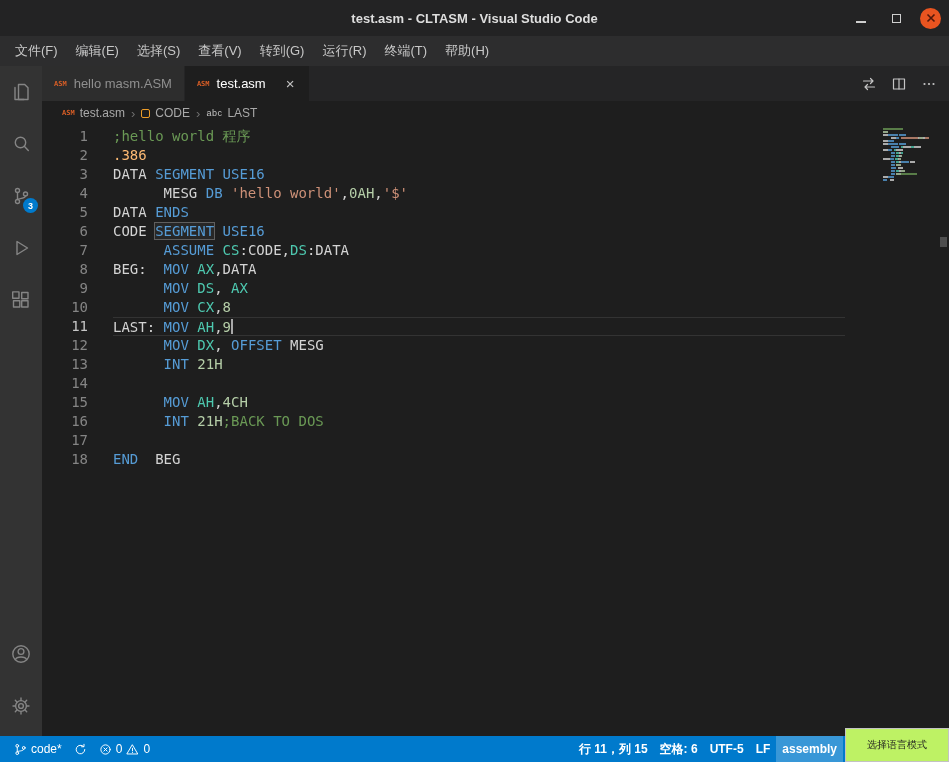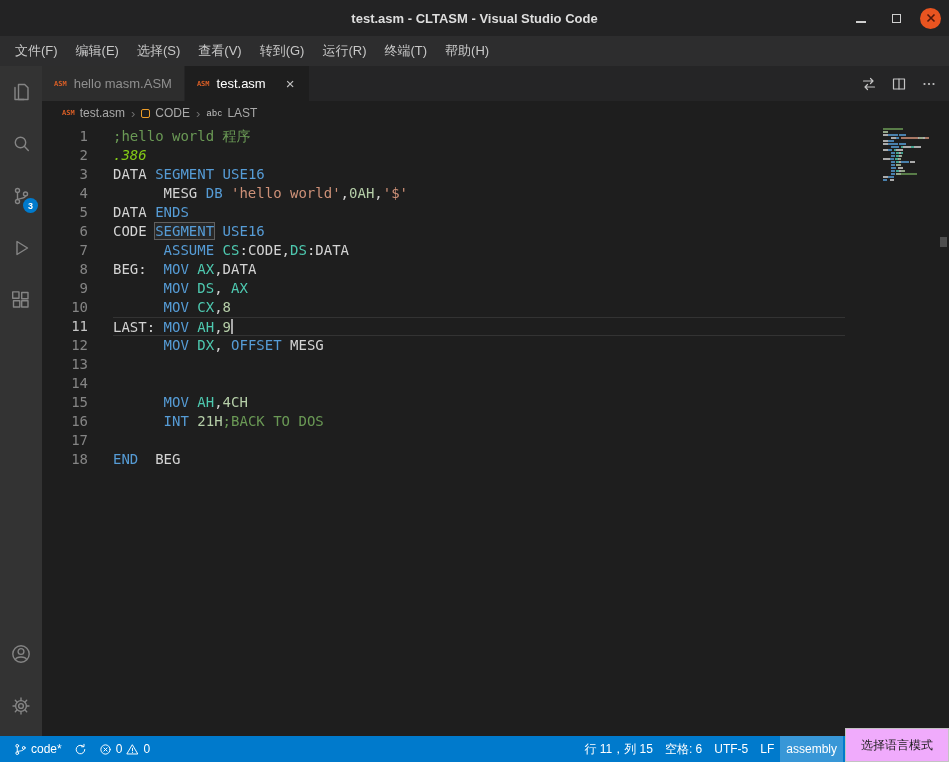--- a/index.html
+++ b/index.html
@@ -73,28 +73,28 @@
   .minimap { position:absolute; top:3px; right:14px; width:52px; }
   .mm-row { height:2px; margin-bottom:1px; white-space:nowrap; font-size:0; }
   .mm-seg { display:inline-block; height:2px; opacity:.78; vertical-align:top; }
   .mm-space { opacity:0; }
   .overview-marker { position:absolute; right:2px; top:112px; width:7px; height:10px; background:#4e4e4e; }
 
   
   .statusbar { height:26px; background:#007acc; color:#ffffff; font-size:12px; flex:0 0 auto;
     display:flex; align-items:center; justify-content:space-between; padding:0 8px;gap:40px; }
   .sb-left, .sb-right { display:flex; align-items:center; height:100%; }
-  .sb-right { margin-right:98px; }
+  .sb-right { margin-right:98px;font-weight:bold; }
   .sb-item { display:flex; align-items:center; gap:4px; padding:0 6px; height:100%; cursor:pointer; white-space:nowrap; }
   .sb-item svg { stroke:#ffffff; fill:none; stroke-width:1.2; stroke-linecap:round; stroke-linejoin:round; }
   .sb-item.hl { background:rgba(255,255,255,0.22); }
 
   
   .tooltip { position:absolute; right:0; bottom:0; width:104px; height:34px; z-index:50;
-    background:#f0abfc; border:1px solid #c3c3c3; color:#1f1f1f; font-size:12px;
+    background:#bef264; border:1px solid #c3c3c3; color:#1f1f1f; font-size:10px;
     display:flex; align-items:center; justify-content:center;margin-top:20px; }
 </style>
 </head>
 <body>
 
 <div class="window">
 
   <header class="titlebar">
     <div class="title">test.asm - CLTASM - Visual Studio Code</div>
     <div class="win-controls">
@@ -223,32 +223,32 @@
         <span class="bc-symbol-glyph"></span>
         <span class="bc-item">CODE</span>
         <span class="bc-sep">›</span>
         <span class="bc-abc">abc</span>
         <span class="bc-item">LAST</span>
       </div>
 
       <div class="editor">
         <div class="code">
             <div class="code-row"><span class="gutter">1</span><span class="code-text"><span style="color: rgb(106, 153, 85);">;hello world 程序</span></span></div>
-            <div class="code-row"><span class="gutter">2</span><span class="code-text"><span style="color: #84cc16; font-style: italic;">.386</span></span></div>
+            <div class="code-row"><span class="gutter">2</span><span class="code-text"><span style="color: #fdba74;">.386</span></span></div>
             <div class="code-row"><span class="gutter">3</span><span class="code-text"><span style="color: rgb(212, 212, 212);">DATA </span><span style="color: rgb(86, 156, 214);">SEGMENT</span><span style="color: rgb(212, 212, 212);"> </span><span style="color: rgb(86, 156, 214);">USE16</span></span></div>
             <div class="code-row"><span class="gutter">4</span><span class="code-text"><span style="color: rgb(212, 212, 212);">      MESG </span><span style="color: rgb(86, 156, 214);">DB</span><span style="color: rgb(212, 212, 212);"> </span><span style="color: rgb(206, 145, 120);">'hello world'</span><span style="color: rgb(212, 212, 212);">,</span><span style="color: rgb(181, 206, 168);">0AH</span><span style="color: rgb(212, 212, 212);">,</span><span style="color: rgb(206, 145, 120);">'$'</span></span></div>
             <div class="code-row"><span class="gutter">5</span><span class="code-text"><span style="color: rgb(212, 212, 212);">DATA </span><span style="color: rgb(86, 156, 214);">ENDS</span></span></div>
             <div class="code-row"><span class="gutter">6</span><span class="code-text"><span style="color: rgb(212, 212, 212);">CODE </span><span class="word-highlight" style="color: rgb(86, 156, 214);">SEGMENT</span><span style="color: rgb(212, 212, 212);"> </span><span style="color: rgb(86, 156, 214);">USE16</span></span></div>
             <div class="code-row"><span class="gutter">7</span><span class="code-text"><span style="color: rgb(212, 212, 212);">      </span><span style="color: rgb(86, 156, 214);">ASSUME</span><span style="color: rgb(212, 212, 212);"> </span><span style="color: rgb(78, 201, 176);">CS</span><span style="color: rgb(212, 212, 212);">:CODE,</span><span style="color: rgb(78, 201, 176);">DS</span><span style="color: rgb(212, 212, 212);">:DATA</span></span></div>
             <div class="code-row"><span class="gutter">8</span><span class="code-text"><span style="color: rgb(212, 212, 212);">BEG:  </span><span style="color: rgb(86, 156, 214);">MOV</span><span style="color: rgb(212, 212, 212);"> </span><span style="color: rgb(78, 201, 176);">AX</span><span style="color: rgb(212, 212, 212);">,DATA</span></span></div>
             <div class="code-row"><span class="gutter">9</span><span class="code-text"><span style="color: rgb(212, 212, 212);">      </span><span style="color: rgb(86, 156, 214);">MOV</span><span style="color: rgb(212, 212, 212);"> </span><span style="color: rgb(78, 201, 176);">DS</span><span style="color: rgb(212, 212, 212);">, </span><span style="color: rgb(78, 201, 176);">AX</span></span></div>
             <div class="code-row"><span class="gutter">10</span><span class="code-text"><span style="color: rgb(212, 212, 212);">      </span><span style="color: rgb(86, 156, 214);">MOV</span><span style="color: rgb(212, 212, 212);"> </span><span style="color: rgb(78, 201, 176);">CX</span><span style="color: rgb(212, 212, 212);">,</span><span style="color: rgb(181, 206, 168);">8</span></span></div>
             <div class="code-row current"><span class="gutter">11</span><span class="code-text"><span style="color: rgb(212, 212, 212);">LAST: </span><span style="color: rgb(86, 156, 214);">MOV</span><span style="color: rgb(212, 212, 212);"> </span><span style="color: rgb(78, 201, 176);">AH</span><span style="color: rgb(212, 212, 212);">,</span><span style="color: rgb(181, 206, 168);">9</span><span class="cursor"></span></span></div>
             <div class="code-row"><span class="gutter">12</span><span class="code-text"><span style="color: rgb(212, 212, 212);">      </span><span style="color: rgb(86, 156, 214);">MOV</span><span style="color: rgb(212, 212, 212);"> </span><span style="color: rgb(78, 201, 176);">DX</span><span style="color: rgb(212, 212, 212);">, </span><span style="color: rgb(86, 156, 214);">OFFSET</span><span style="color: rgb(212, 212, 212);"> MESG</span></span></div>
-            <div class="code-row"><span class="gutter">13</span></div>
+            <div class="code-row"><span class="gutter">13</span><span class="code-text"><span style="color: rgb(212, 212, 212);">      </span><span style="color: rgb(86, 156, 214);">INT</span><span style="color: rgb(212, 212, 212);"> </span><span style="color: rgb(181, 206, 168);">21H</span></span></div>
             <div class="code-row"><span class="gutter">14</span></div>
             <div class="code-row"><span class="gutter">15</span><span class="code-text"><span style="color: rgb(212, 212, 212);">      </span><span style="color: rgb(86, 156, 214);">MOV</span><span style="color: rgb(212, 212, 212);"> </span><span style="color: rgb(78, 201, 176);">AH</span><span style="color: rgb(212, 212, 212);">,</span><span style="color: rgb(181, 206, 168);">4CH</span></span></div>
             <div class="code-row"><span class="gutter">16</span><span class="code-text"><span style="color: rgb(212, 212, 212);">      </span><span style="color: rgb(86, 156, 214);">INT</span><span style="color: rgb(212, 212, 212);"> </span><span style="color: rgb(181, 206, 168);">21H</span><span style="color: rgb(106, 153, 85);">;BACK TO DOS</span></span></div>
             <div class="code-row"><span class="gutter">17</span></div>
             <div class="code-row"><span class="gutter">18</span><span class="code-text"><span style="color: rgb(86, 156, 214);">END</span><span style="color: rgb(212, 212, 212);">  BEG</span></span></div>
           </div>
         <div class="minimap">
             <div class="mm-row"><span class="mm-seg" style="width: 20.25px; background: rgb(106, 153, 85);"></span></div>
             <div class="mm-row"><span class="mm-seg" style="width: 5.4px; background: rgb(181, 206, 168);"></span></div>
             <div class="mm-row"><span class="mm-seg" style="width: 5.4px; background: rgb(212, 212, 212);"></span><span class="mm-seg" style="width: 9.45px; background: rgb(86, 156, 214);"></span><span class="mm-seg mm-space" style="width: 1.35px;"></span><span class="mm-seg" style="width: 6.75px; background: rgb(86, 156, 214);"></span></div>

